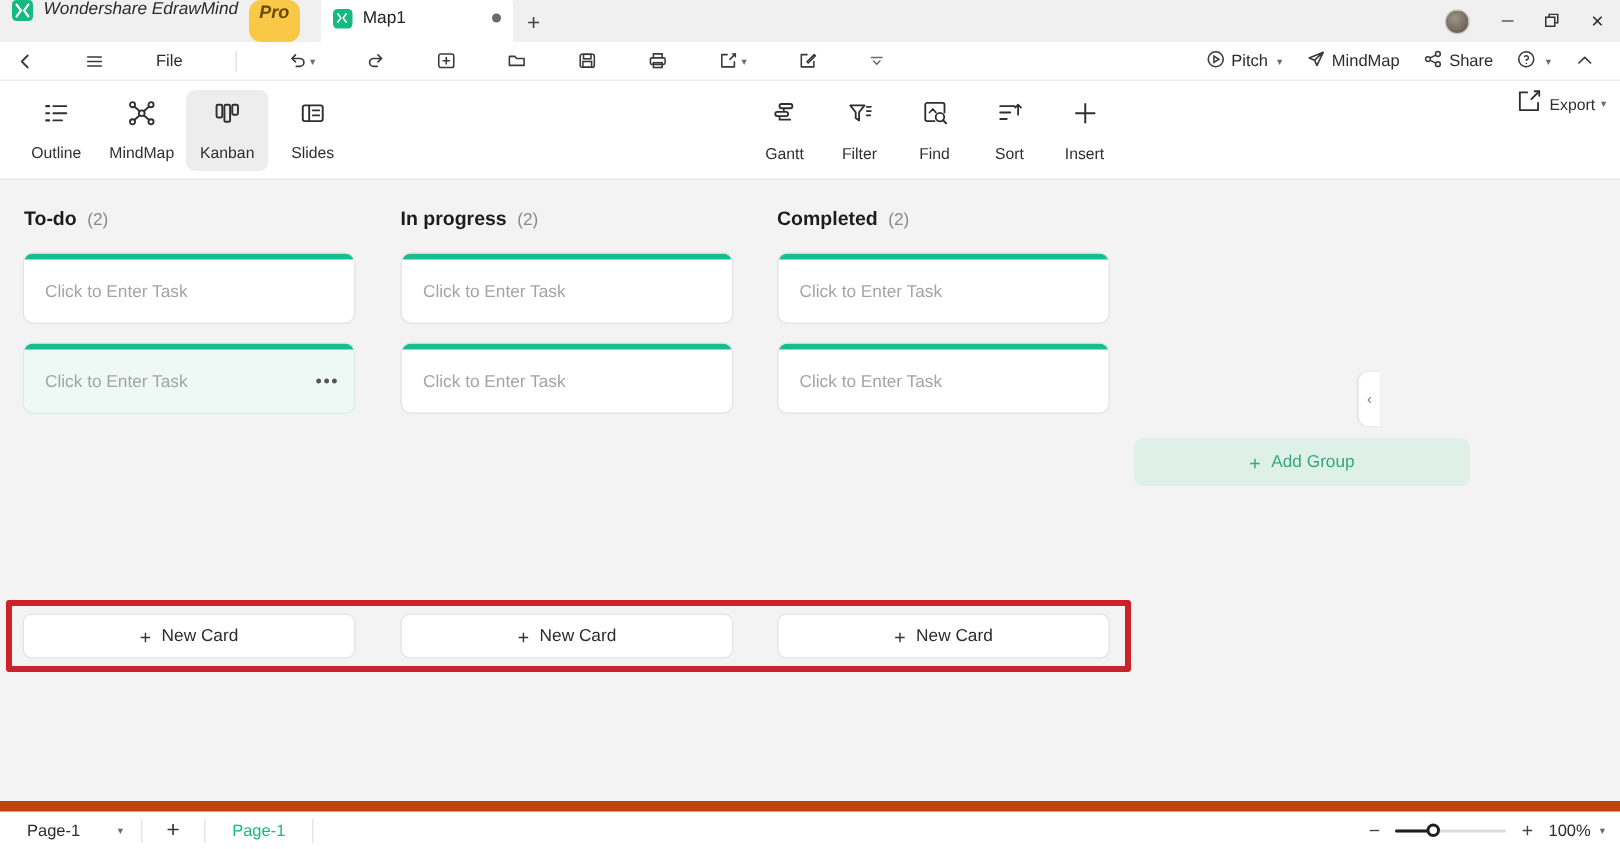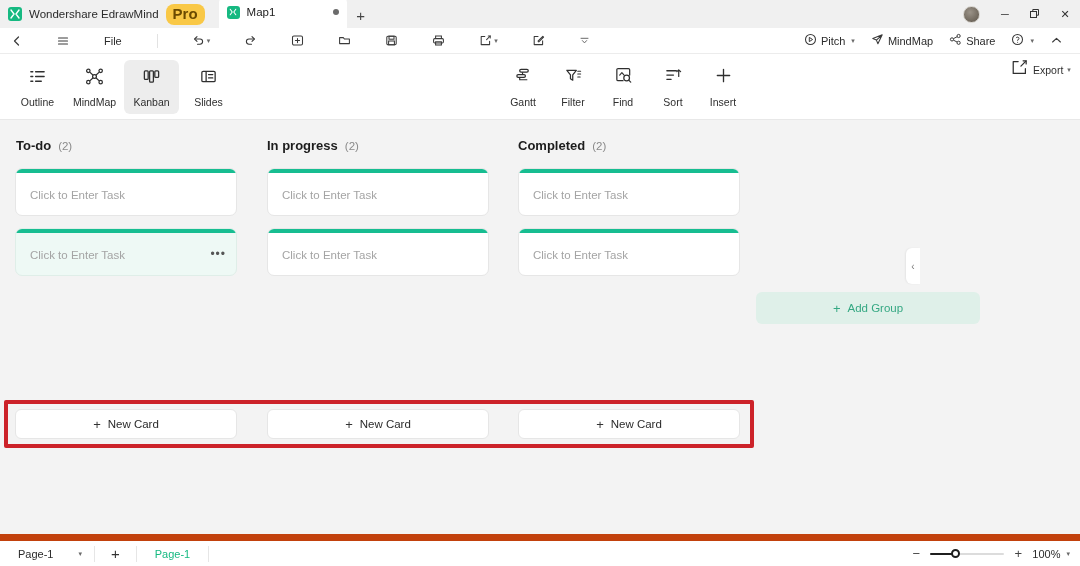--- a/index.html
+++ b/index.html
@@ -9,29 +9,29 @@
     background: #ffffff;
     overflow: hidden;
   }
   .app { position: relative; width: 1080px; height: 566px; background:#f3f3f3; }
 
   
   .titlebar {
     position: absolute; top:0; left:0; width:1080px; height:28px;
     background:#f0f0f0; display:flex; align-items:flex-end;
   }
-  .brand { display:flex; align-items:center; height:28px; padding:0 8px 0 8px; gap:7px; }
+  .brand { display:flex; height:28px; padding:0 8px 0 8px; gap:7px;font-style:italic; }
   .brand-logo {
     width:14px; height:14px; border-radius:3px; background:#16b981;
     display:flex; align-items:center; justify-content:center;
     color:#fff; font-size:9px; line-height:1;
   }
   .brand-name { font-size:11.5px; color:#2b2b2b; white-space:nowrap; }
   .pro-badge {
-    background:#f9c846; color:#6b4a00; font-size:15px; font-weight:bold;
+    background:#f9c846; color:#6b4a00; font-size:12px; font-weight:bold;
     border-radius:8px; padding:1px 7px 2px; line-height:1.2;
   }
   .tab {
     height:26px; min-width:128px; background:#ffffff;
     border-radius:7px 7px 0 0; display:flex; align-items:center;
     padding:16px 8px; gap:7px; margin-left:6px;
   }
   .tab-icon {
     width:13px; height:13px; border-radius:3px; background:#16b981;
     display:flex; align-items:center; justify-content:center;

